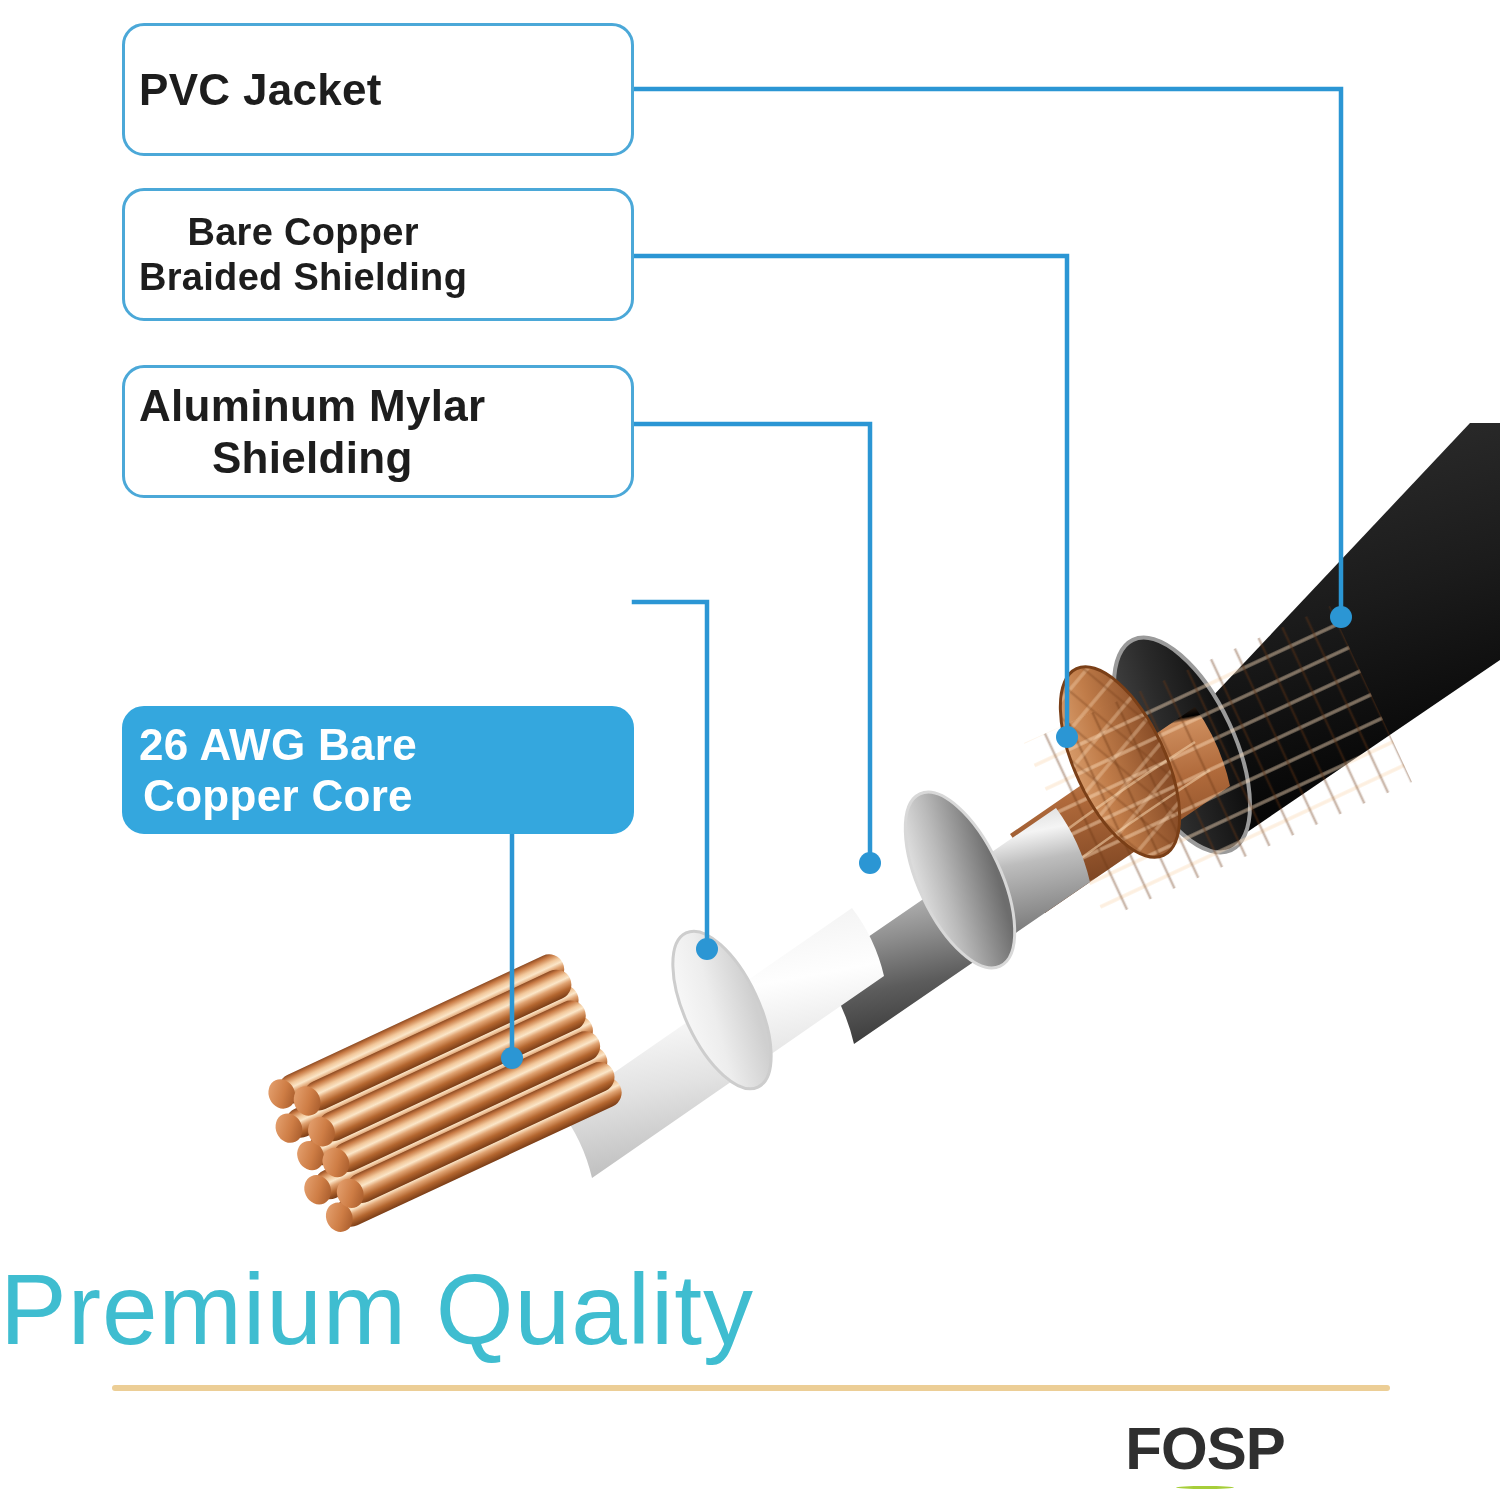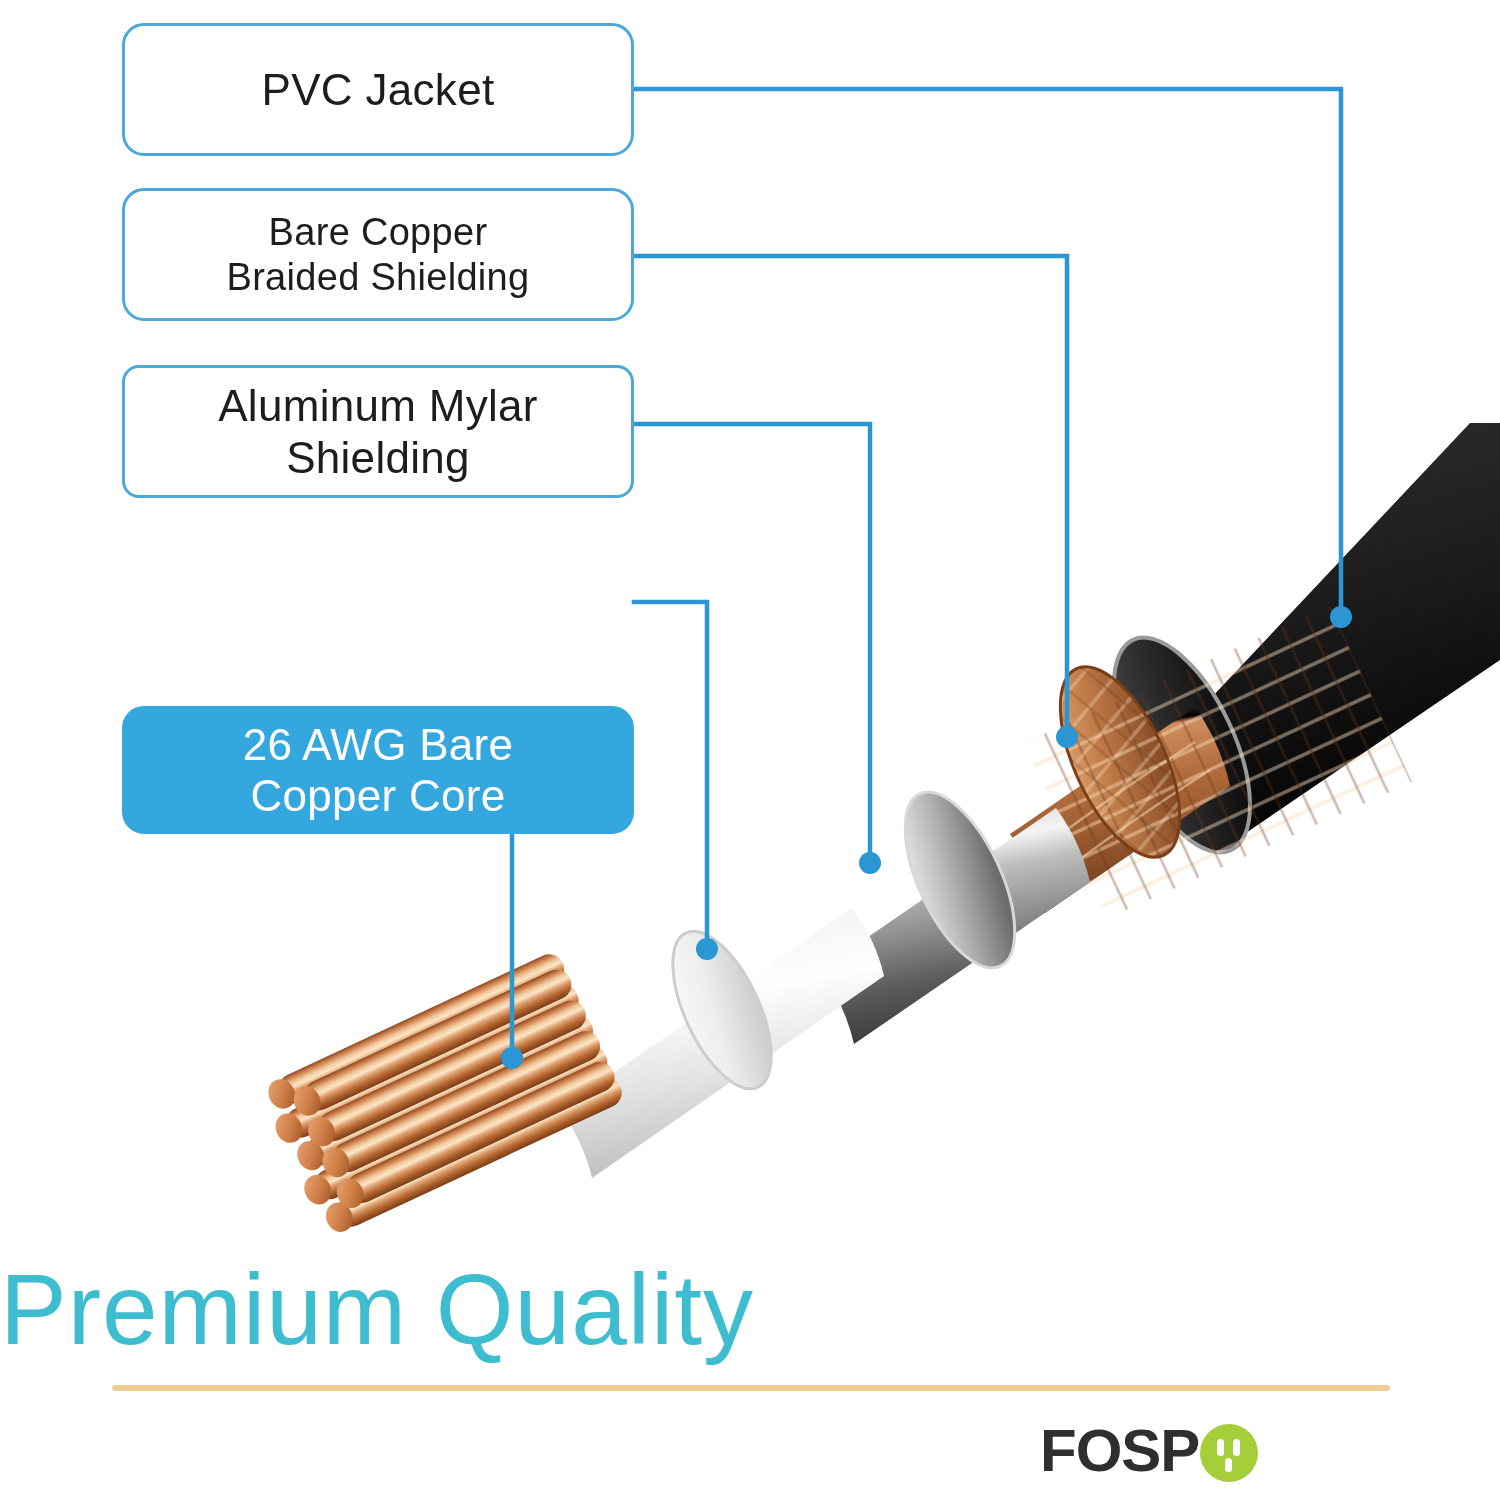--- a/index.html
+++ b/index.html
@@ -27,45 +27,45 @@
     width: 1500px;
     height: 1500px;
   }
 
   
   .callout {
     position: absolute;
     box-sizing: border-box;
     display: flex;
     align-items: center;
-    justify-content: center;
+    justify-content: flex-start;
     text-align: center;
     border-radius: 22px;
     border: 3px solid #4BA8D8;
     background: #ffffff;
     color: #1d1d1d;
     font-family: "Liberation Sans", sans-serif;
-    font-weight: 400;
+    font-weight: 700;
     letter-spacing: 0.3px;
     line-height: 1.16;
   }
   .callout.filled {
     background: #34A7DE;
     border-color: #34A7DE;
     color: #ffffff;
   }
   .callout .ctext {
     display: block;
     padding: 0 14px;
     white-space: pre-line;
   }
 
   #box-pvc      { left:122px; top:23px;  width:512px; height:133px; font-size:44px; }
   #box-braid    { left:122px; top:188px; width:512px; height:133px; font-size:38px; }
-  #box-mylar    { left:122px; top:365px; width:512px; height:133px; font-size:44px;border-radius:17px; }
+  #box-mylar    { left:122px; top:365px; width:512px; height:133px; font-size:44px; }
   #box-foam     { left:122px; top:541px; width:512px; height:133px; font-size:44px; }
   #box-core     { left:122px; top:706px; width:512px; height:128px; font-size:44px; }
 
   
   #premium-quality {
     position: absolute;
     left: 0;
     top: 1252px;
     width: 1500px;
     font-family: "Liberation Sans", sans-serif;
@@ -98,20 +98,21 @@
     left: 0; top: 0;
     width: 330px; height: 72px;
     display: flex;
     align-items: center;
     justify-content: flex-start;
     font-family: "Liberation Sans", sans-serif;
     font-weight: bold;
     font-size: 60px;
     letter-spacing: -1px;
     color: #2f2f2f;
+    flex-direction: column;
   }
   .logo-seg { display: inline-block; }
   #logo-mark {
     position: relative;
     display: inline-block;
     width: 58px;
     height: 58px;
     border-radius: 50%;
     background: #A6CE39;
     margin: 0 1px;

